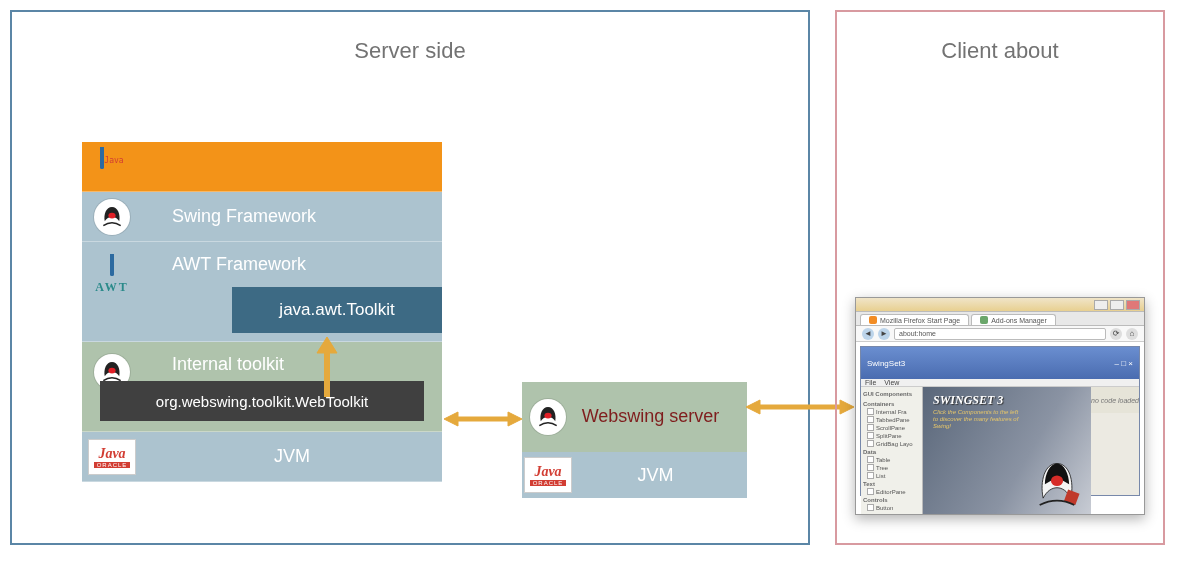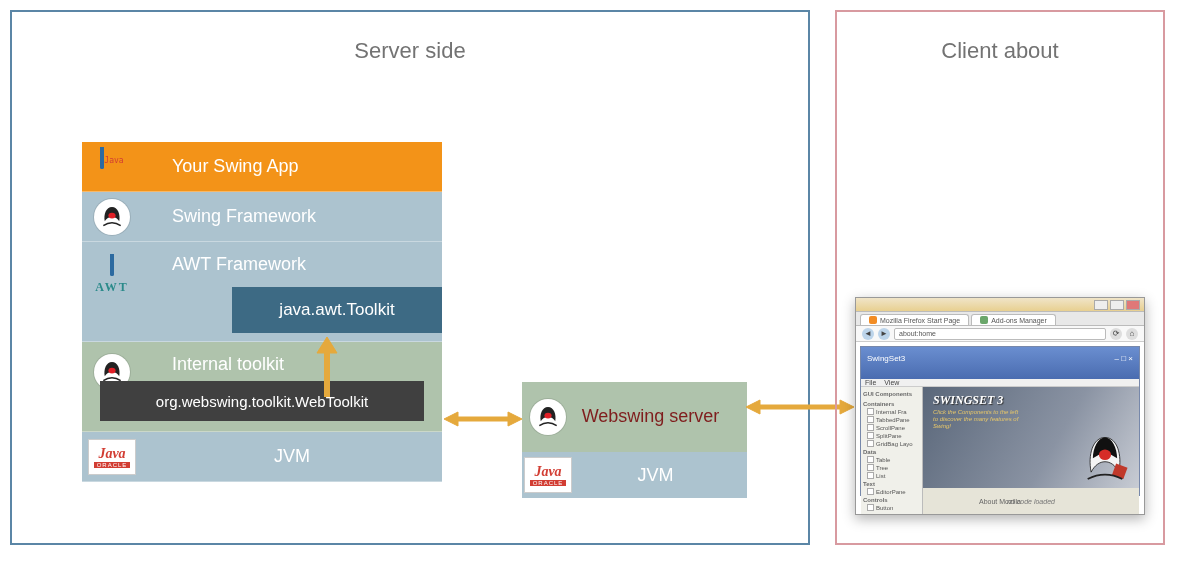--- a/index.html
+++ b/index.html
@@ -188,28 +188,28 @@
   .browser-urlbar .navbtn { width:12px;height:12px; border-radius:50%; background:#bcd4ea; color:#444;font-size:8px;display:flex;align-items:center;justify-content:center; }
   .browser-urlbar .url { flex:1; background:#fff; border:1px solid #bbb; height:12px; border-radius:2px; font-size:7px; padding:0 4px; color:#555; display:flex; align-items:center;}
   .browser-body { position:absolute; top:44px; left:0; right:0; bottom:0; background:#fff; padding:4px; }
   .swingset {
     width:100%; height: calc(100% - 14px);
     border:1px solid #78a;
     display:flex;
     flex-direction:column;
     background:#eceae2;
   }
-  .ss-title { height:14px; background: linear-gradient(#6a8ed0,#4a6cb0); color:#fff; font-size:8px; display:flex; align-items:flex-end; padding:16px 6px; justify-content:space-between; }
+  .ss-title { height:14px; background: linear-gradient(#6a8ed0,#4a6cb0); color:#fff; font-size:8px; display:flex; align-items:center; padding:16px 6px; justify-content:space-between; }
   .ss-menubar { height:10px; background:#f0f0f0; font-size:7px; color:#444; padding:0 4px; display:flex; gap:8px; align-items:center; border-bottom:1px solid #ccc;}
   .ss-body { flex:1; display:flex; }
   .ss-sidebar { width:62px; background:#f0f0ea; border-right:1px solid #bbb; font-size:6px; color:#555; padding:2px; overflow:hidden;}
   .ss-sidebar .cat { font-weight:bold; margin-top:2px; font-size:6px; color:#6a6a6a; }
   .ss-sidebar .item { display:flex; align-items:center; gap:2px; margin:1px 0 1px 4px;}
   .ss-sidebar .item .sq { width:7px;height:7px;background:#fff;border:1px solid #aaa;}
-  .ss-main { flex:1; display:flex; flex-direction:column;border-radius:28px; }
+  .ss-main { flex:1; display:flex; flex-direction:row;border-radius:28px; }
   .ss-hero { flex:1; background: linear-gradient(120deg,#5a677a 0%, #8a93a3 60%, #c8ccd4 100%); position:relative; display:flex; align-items:center; justify-content:center; overflow:hidden;}
   .ss-hero .title { position:absolute; top:6px; left:10px; font-family:'Times New Roman',serif; font-style:italic; font-size:12px; color:#fff; text-shadow:1px 1px 1px #333; font-weight:bold;}
   .ss-hero .subtitle { position:absolute; top:22px; left:10px; width:90px; font-size:6px; color:#e6c66a; font-style:italic; line-height:1.2;}
   .duke { position:absolute; right:8px; bottom:2px; width:52px; height:52px; }
   .ss-loaded { height:26px; background:#e6e4d8; font-size:7px; color:#777; display:flex;align-items:center;justify-content:center; font-style:italic;}
   .about-moz { text-align:center; font-size:7px; color:#666; padding-top:2px;}
 </style>
 </head>
 <body>
 
@@ -218,21 +218,20 @@
 
   <div class="stack">
 
     <div class="layer app-layer">
       <div class="icon-slot">
         <span class="java-logo">
           <span class="steam"></span><span class="cup"></span>
           <span class="txt">Java</span>
         </span>
       </div>
-      <span class="label">Your Swing App</span>
     </div>
 
     <div class="layer swing-layer">
       <div class="icon-slot">
         <span class="webswing-icon">
           <svg viewBox="0 0 36 36">
               <path d="M18 4 C10 4 6 14 8 24 C10 20 14 18 18 18 C22 18 26 20 28 24 C30 14 26 4 18 4 Z" fill="#222"></path>
               <ellipse cx="18" cy="16" rx="5" ry="4" fill="#e01f26"></ellipse>
               <path d="M6 30 Q18 22 30 30" stroke="#222" stroke-width="2" fill="none"></path>
             </svg>

